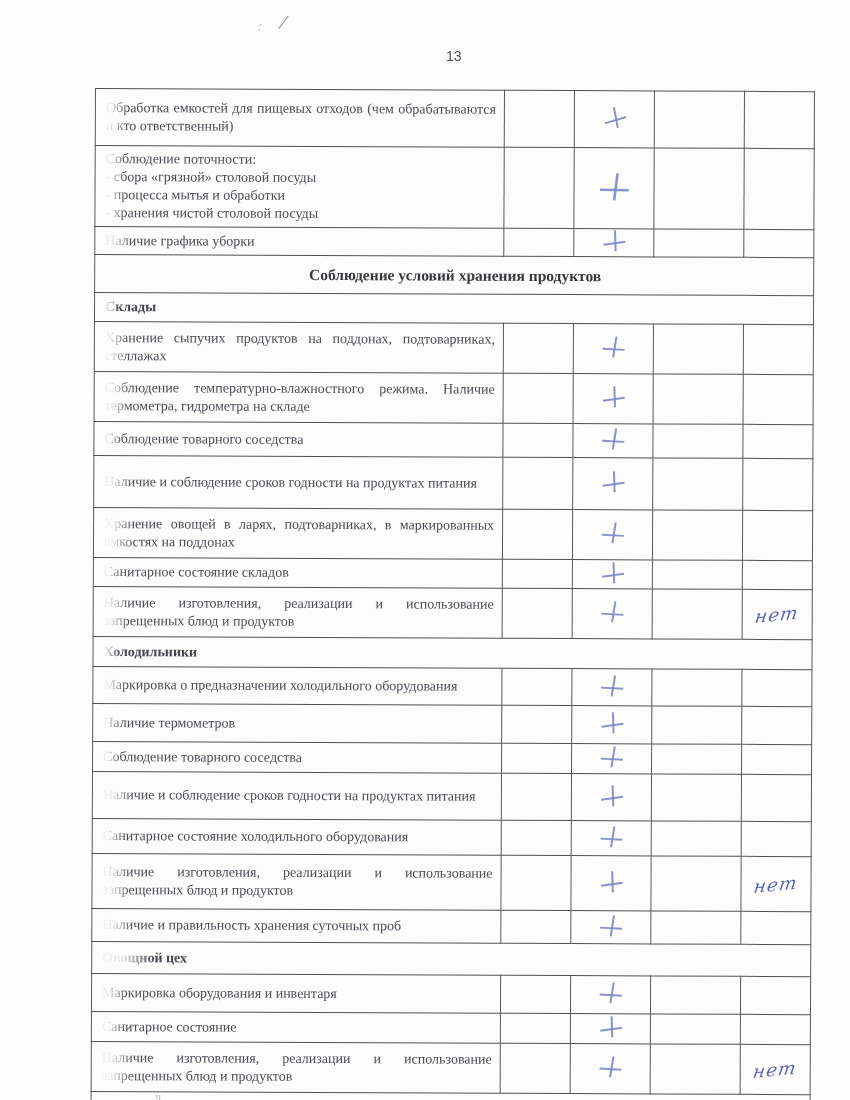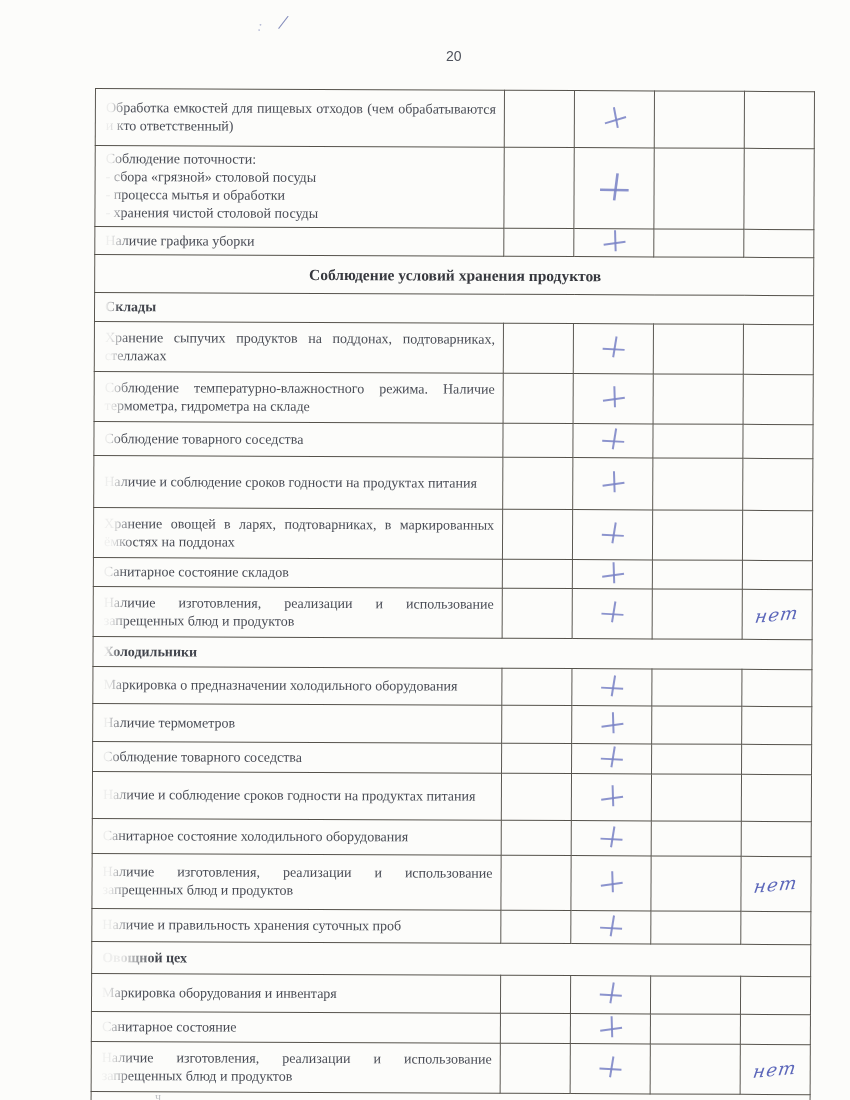--- a/index.html
+++ b/index.html
@@ -94,21 +94,21 @@
   .tbl tr:nth-child(19){height:55px} .tbl tr:nth-child(20){height:33px}
   .tbl tr:nth-child(21){height:32px} .tbl tr:nth-child(22){height:38px}
   .tbl tr:nth-child(23){height:30px} .tbl tr:nth-child(24){height:50px}
   .tbl tr:nth-child(25){height:34px}
 </style>
 </head>
 <body>
 
 <div class="page">
 
-  <span class="page-number">20</span>
+  <span class="page-number">13</span>
 
   <span class="corner-marks">
     <span class="m1">:</span>
     <span class="m2">/</span>
   </span>
 
   <div class="tbl-wrap">
     <table class="tbl">
       <colgroup>
         <col style="width:409px">

